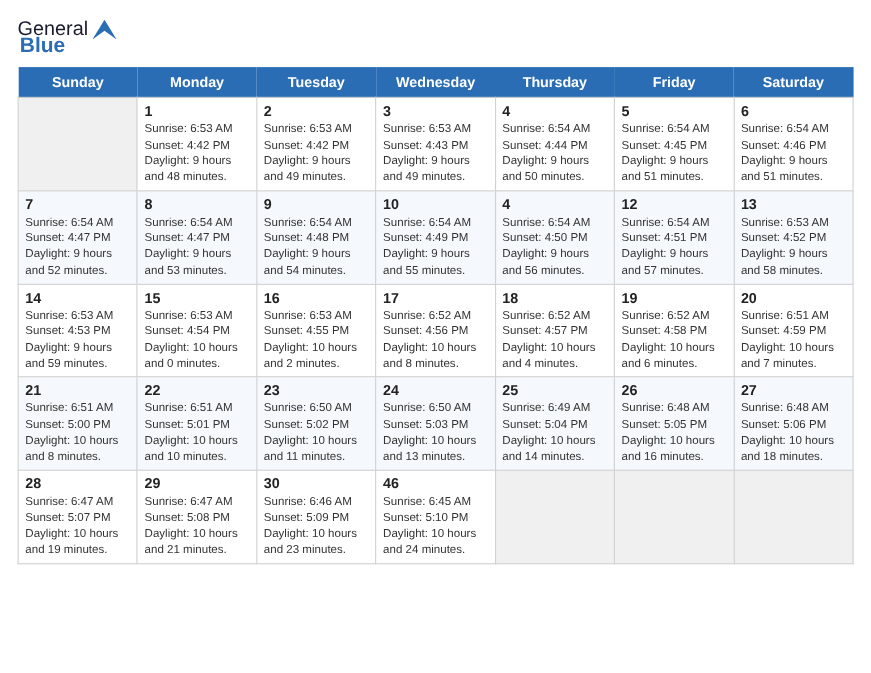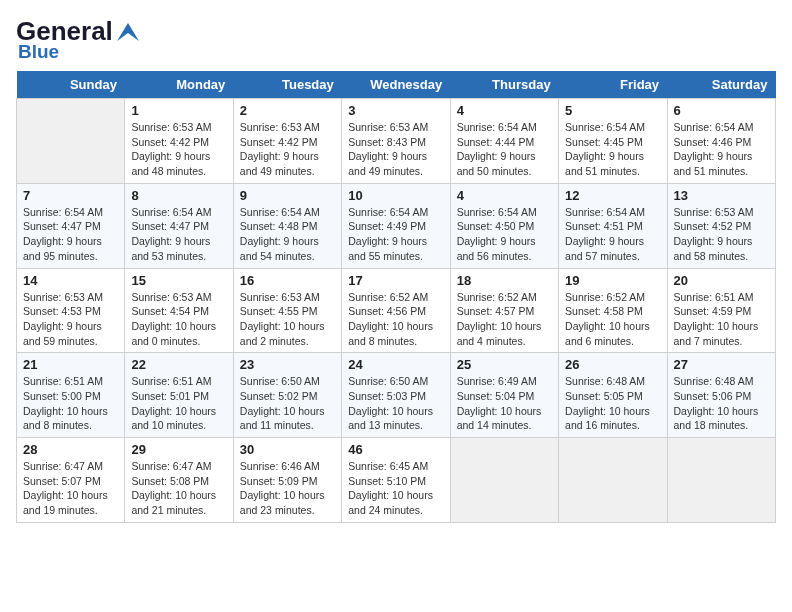--- a/index.html
+++ b/index.html
@@ -34,21 +34,21 @@
       color: #444;
     }
     table {
       width: 100%;
       border-collapse: collapse;
       font-size: 11px;
     }
     thead tr th {
       background-color: #2a6db5;
       color: #fff;
-      text-align: right;
+      text-align: center;
       padding: 6px 8px;
       font-size: 13px;
       font-weight: bold;
     }
     tbody tr td {
       border: 1px solid #d0d0d0;
       vertical-align: top;
       padding: 4px 6px;
       min-height: 80px;
       width: 108px;
@@ -74,21 +74,21 @@
     .empty-cell {
       background-color: #f0f0f0 !important;
     }
   </style>
 </head>
 <body>
 
 <div class="header-area">
   <div class="logo">
     <div style="display:flex;align-items:center;gap:2px;">
-      <span style="font-size:26px;font-weight:bold;color:#1a1a2e;text-align:center;">General</span>
+      <span style="font-size:18px;font-weight:normal;color:#1a1a2e;text-align:center;">General</span>
       <svg width="22" height="18" viewBox="0 0 22 18" style="margin-left:2px;">
         <polygon points="0,18 11,0 22,18 11,10" fill="#2a6db5"></polygon>
       </svg>
     </div>
     <span style="font-size:19px;font-weight:bold;color:#2a6db5;margin-top:-6px;margin-left:2px;">Blue</span>
   </div>
   <div class="title-block">
     <div class="month-title"></div>
     <div class="location-title"></div>
   </div>
@@ -119,21 +119,21 @@
         <td>
           <span class="day-number">2</span>
           <div class="day-info">Sunrise: 6:53 AM</div>
           <div class="day-info">Sunset: 4:42 PM</div>
           <div class="day-info">Daylight: 9 hours</div>
           <div class="day-info">and 49 minutes.</div>
         </td>
         <td>
           <span class="day-number">3</span>
           <div class="day-info">Sunrise: 6:53 AM</div>
-          <div class="day-info">Sunset: 8:43 PM</div>
+          <div class="day-info">Sunset: 4:43 PM</div>
           <div class="day-info">Daylight: 9 hours</div>
           <div class="day-info">and 49 minutes.</div>
         </td>
         <td>
           <span class="day-number">4</span>
           <div class="day-info">Sunrise: 6:54 AM</div>
           <div class="day-info">Sunset: 4:44 PM</div>
           <div class="day-info">Daylight: 9 hours</div>
           <div class="day-info">and 50 minutes.</div>
         </td>
@@ -151,21 +151,21 @@
           <div class="day-info">Daylight: 9 hours</div>
           <div class="day-info">and 51 minutes.</div>
         </td>
       </tr>
       <tr>
         <td>
           <span class="day-number">7</span>
           <div class="day-info">Sunrise: 6:54 AM</div>
           <div class="day-info">Sunset: 4:47 PM</div>
           <div class="day-info">Daylight: 9 hours</div>
-          <div class="day-info">and 95 minutes.</div>
+          <div class="day-info">and 52 minutes.</div>
         </td>
         <td>
           <span class="day-number">8</span>
           <div class="day-info">Sunrise: 6:54 AM</div>
           <div class="day-info">Sunset: 4:47 PM</div>
           <div class="day-info">Daylight: 9 hours</div>
           <div class="day-info">and 53 minutes.</div>
         </td>
         <td>
           <span class="day-number">9</span>

